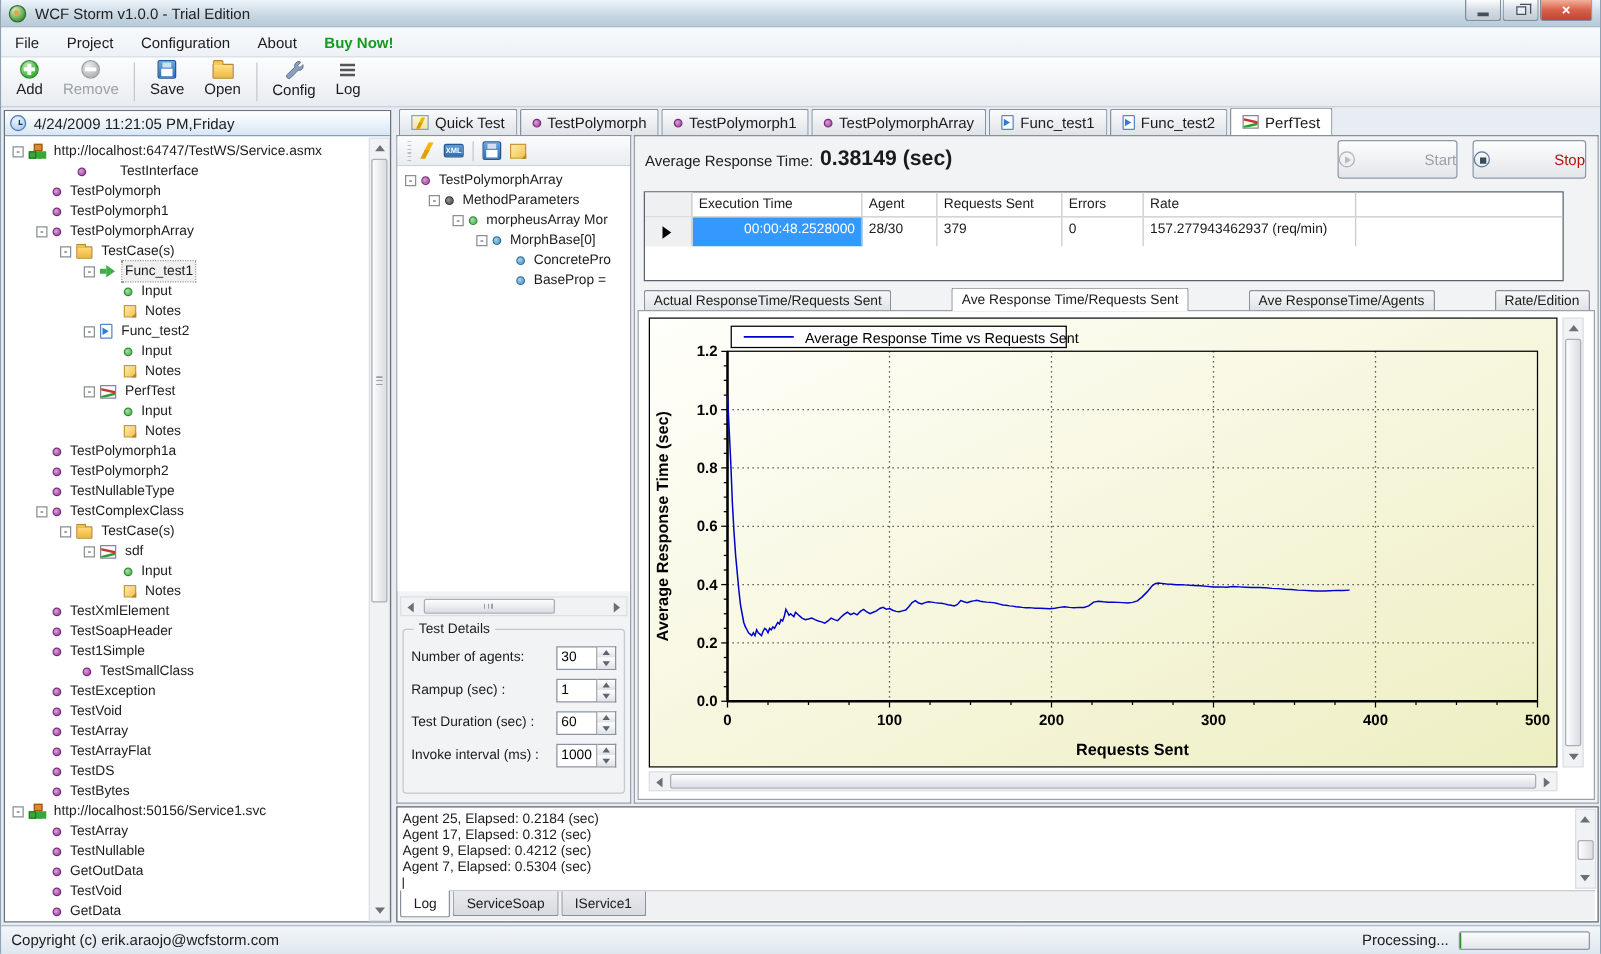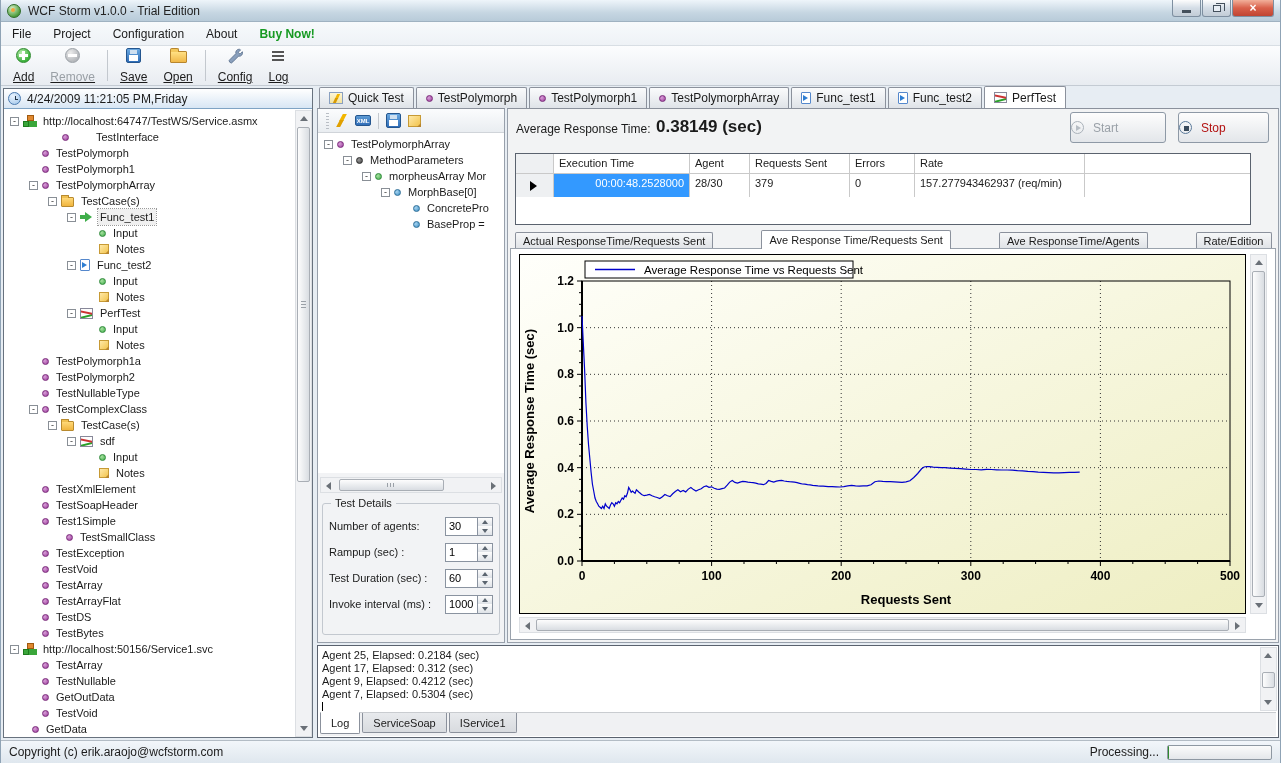--- a/index.html
+++ b/index.html
@@ -33,22 +33,22 @@
   .menubar { position:absolute; left:0; top:22px; width:100%; height:24px;
     background:linear-gradient(#f7fafc,#eef2f6); border-bottom:1px solid #d8dee4;
     display:flex; align-items:center; }
   .menu-item { padding:4px 11px; font-size:12px; }
   .menu-item.buy { color:#169a22; font-weight:bold; }
 
   
   .toolbar { position:absolute; left:0; top:46px; width:100%; height:40px;
     background:linear-gradient(#fcfdfe,#e8ecf1); border-bottom:1px solid #c4cbd3;
     display:flex; align-items:stretch; padding-left:4px; }
-  .tb-btn { display:flex; flex-direction:column; align-items:center; justify-content:space-between;
-    padding:2px 8px; gap:2px; font-size:12px;text-decoration:underline; }
+  .tb-btn { display:flex; flex-direction:column; align-items:center; justify-content:flex-start;
+    padding:2px 8px; gap:2px; font-size:12px; }
   .tb-btn .lbl { line-height:12px; }
   .tb-btn.disabled .lbl { color:#9aa0a6; }
   .tb-sep { width:1px; background:#c3c8ce; margin:4px 4px; }
 
   .tb-add, .tb-remove { width:15px; height:15px; border-radius:50%; position:relative; }
   .tb-add { background:radial-gradient(circle at 35% 30%, #b8ecac, #3cb13c 70%); border:1px solid #2e8a2e; }
   .tb-remove { background:radial-gradient(circle at 35% 30%, #ececec, #b5b8bc 70%); border:1px solid #9aa0a6; }
   .tb-add::before { content:""; position:absolute; left:5px; top:2px; width:3px; height:9px; background:#fff; }
   .tb-add::after, .tb-remove::after { content:""; position:absolute; left:2px; top:5px; width:9px; height:3px; background:#fff; }
   .tb-save { width:15px; height:15px; background:linear-gradient(#6aa8e0,#2f6db8); border:1px solid #24568f;
@@ -186,21 +186,21 @@
   .sbtn.down::after { content:""; position:absolute; left:4px; top:3px;
     border-left:3px solid transparent; border-right:3px solid transparent; border-top:4px solid #5b6570; }
 
   
   .perf { position:absolute; left:190px; right:0; top:0; bottom:0;
     background:#f2f3f4; border:1px solid #98a0ab; border-top:1px solid #8b919c; }
   .avg-row { position:absolute; left:0; top:0; right:0; height:40px; }
   .avg-label { position:absolute; left:8px; top:13px; font-size:12px; }
   .avg-value { position:absolute; left:148px; top:8px; font-size:17px; font-weight:bold; }
   .btn { position:absolute; top:3px; height:31px; border:1px solid #8e99a6; border-radius:3px;
-    background:linear-gradient(#fdfdfd,#e3e6ea); display:flex; align-items:center; justify-content:flex-start;
+    background:linear-gradient(#fdfdfd,#e3e6ea); display:flex; align-items:center; justify-content:space-between;
     gap:9px; font-size:12px; }
   .btn-start { right:112px; width:96px; color:#9aa1a8; }
   .btn-stop { right:9px; width:91px; color:#b31212; }
   .ic-play { width:13px; height:13px; border-radius:50%; border:1px solid #aab2ba; position:relative; }
   .ic-play::after { content:""; position:absolute; left:4px; top:3px;
     border-left:5px solid #b6bdc4; border-top:3px solid transparent; border-bottom:3px solid transparent; }
   .ic-stop { width:13px; height:13px; border-radius:50%; border:1px solid #5b7a9a; position:relative; }
   .ic-stop::after { content:""; position:absolute; left:4px; top:4px; width:5px; height:5px; background:#3a4b5c; }
 
   .rtable { position:absolute; left:7px; top:44px; width:736px; height:72px;
@@ -503,21 +503,21 @@
           <div class="trow" style="padding-left: 25px;">
             <span class="tspace"></span>
             <span class="ic tic ic-bullet-purple"></span>
             <span class="lbl">GetOutData</span>
           </div>
           <div class="trow" style="padding-left: 25px;">
             <span class="tspace"></span>
             <span class="ic tic ic-bullet-purple"></span>
             <span class="lbl">TestVoid</span>
           </div>
-          <div class="trow" style="padding-left: 15px;">
+          <div class="trow" style="padding-left: 25px;">
             <span class="tspace"></span>
             <span class="ic tic ic-bullet-purple"></span>
             <span class="lbl">GetData</span>
           </div>
         </div>
       <div class="vscroll" style="right:0; top:21px; bottom:0;">
         <div class="sb-arrow" style="top:0; left:0;">
             <span class="arr up"></span>
           </div>
         <div class="sb-thumb" style="left:1px; right:1px; top:16px; height:355px;">

